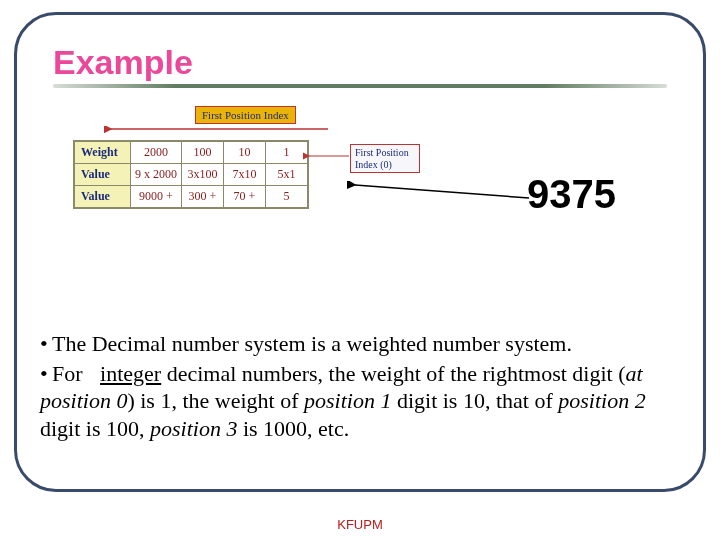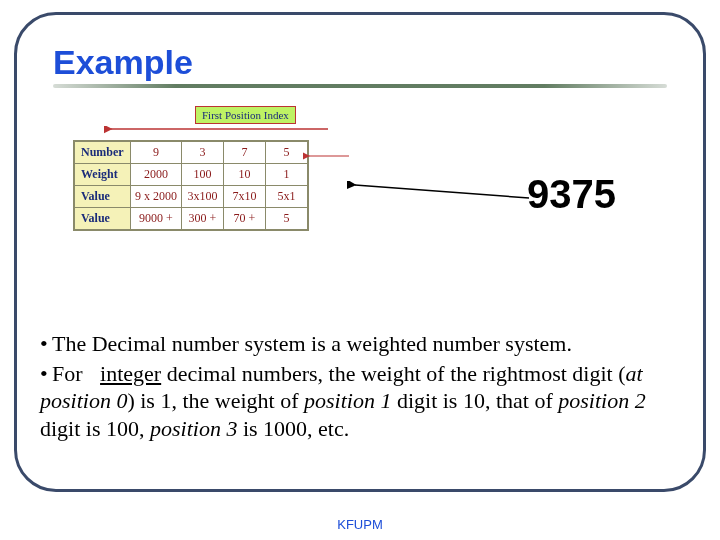--- a/index.html
+++ b/index.html
@@ -19,21 +19,21 @@
     width: 692px;
     height: 480px;
     border: 3px solid #3a4a6a;
     border-radius: 42px;
     padding: 28px 30px 20px 30px;
   }
   .title {
     font-family: Arial, "Helvetica Neue", Helvetica, sans-serif;
     font-weight: 900;
     font-size: 34px;
-    color: #1d4ed8;
+    color: #ec4899;
     margin: 0 0 2px 6px;
   }
   .title-underline {
     height: 4px;
     margin-left: 6px;
     margin-right: 6px;
     background: linear-gradient(to right,
       rgba(120,140,120,0.3) 0%,
       rgba(80,110,80,0.9) 20%,
       rgba(80,110,80,0.9) 80%,
@@ -44,21 +44,21 @@
     position: relative;
     margin-top: 18px;
     height: 200px;
   }
   
   .fpi-box {
     position: absolute;
     left: 148px;
     top: 0;
     border: 1px solid #b33;
-    background: #bef264;
+    background: #eab308;
     color: #1a2b7a;
     font-family: "Times New Roman", serif;
     font-size: 11px;
     padding: 2px 6px;
   }
   
   .arr-fpi {
     position: absolute;
     left: 56px;
     top: 20px;
@@ -149,21 +149,21 @@
   .underline { text-decoration: underline; margin-left: 12px; }
   .italic { font-style: italic; }
   .footer {
     position: absolute;
     bottom: 8px;
     left: 0;
     width: 720px;
     text-align: center;
     font-family: Arial, Helvetica, sans-serif;
     font-size: 13px;
-    color: #1d4ed8;
+    color: #b91c1c;
   }
 </style>
 </head>
 <body>
 
 <div class="slide-frame">
 
   <div class="title">Example</div>
   <div class="title-underline"></div>
 
@@ -176,27 +176,20 @@
         <marker id="ah1" markerWidth="6" markerHeight="6" refX="1" refY="3" orient="auto">
           <path d="M6,0 L0,3 L6,6 Z" fill="#b33"></path>
         </marker>
       </defs>
       <line x1="225" y1="3" x2="8" y2="3" stroke="#b33" stroke-width="1.5" marker-end="url(#ah1)"></line>
     </svg>
 
     <div class="table-wrap">
       <table class="decimal">
         <tbody>
-        <tr>
-          <th class="rowhdr">Number</th>
-          <td class="cell">9</td>
-          <td class="cell">3</td>
-          <td class="cell">7</td>
-          <td class="cell">5</td>
-        </tr>
         <tr>
           <th class="rowhdr">Weight</th>
           <td class="cell">2000</td>
           <td class="cell">100</td>
           <td class="cell">10</td>
           <td class="cell">1</td>
         </tr>
         <tr>
           <th class="rowhdr">Value</th>
           <td class="cell">9 x 2000</td>
@@ -208,20 +201,22 @@
           <th class="rowhdr">Value</th>
           <td class="cell">9000  +</td>
           <td class="cell">300  +</td>
           <td class="cell">70 +</td>
           <td class="cell">5</td>
         </tr>
       </tbody>
         </table>
     </div>
 
+    <div class="fpi0-box">First Position
+Index (0)</div>
     <svg class="arr-fpi0" viewBox="0 0 48 8">
       <defs>
         <marker id="ah2" markerWidth="6" markerHeight="6" refX="1" refY="3" orient="auto">
           <path d="M6,0 L0,3 L6,6 Z" fill="#b33"></path>
         </marker>
       </defs>
       <line x1="46" y1="4" x2="6" y2="4" stroke="#b33" stroke-width="1.2" marker-end="url(#ah2)"></line>
     </svg>
 
     <div class="bignum">9375</div>

